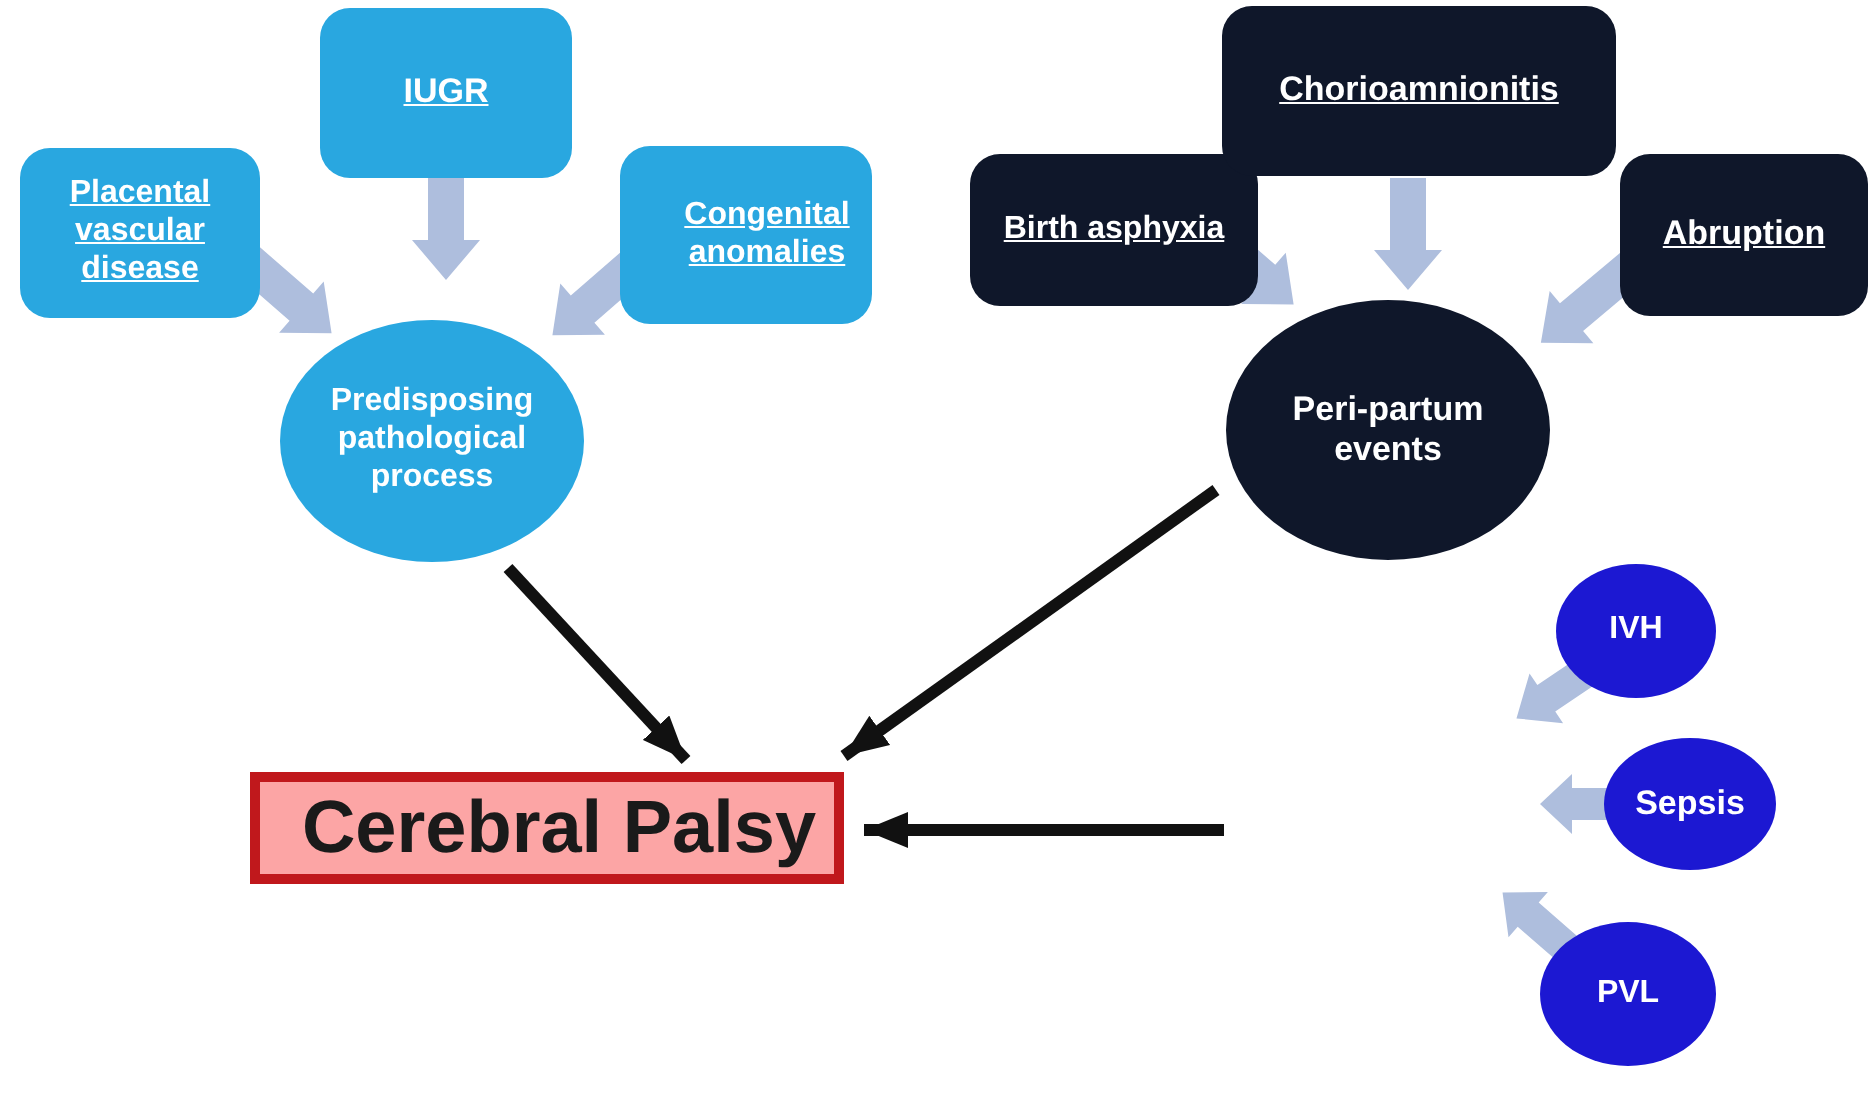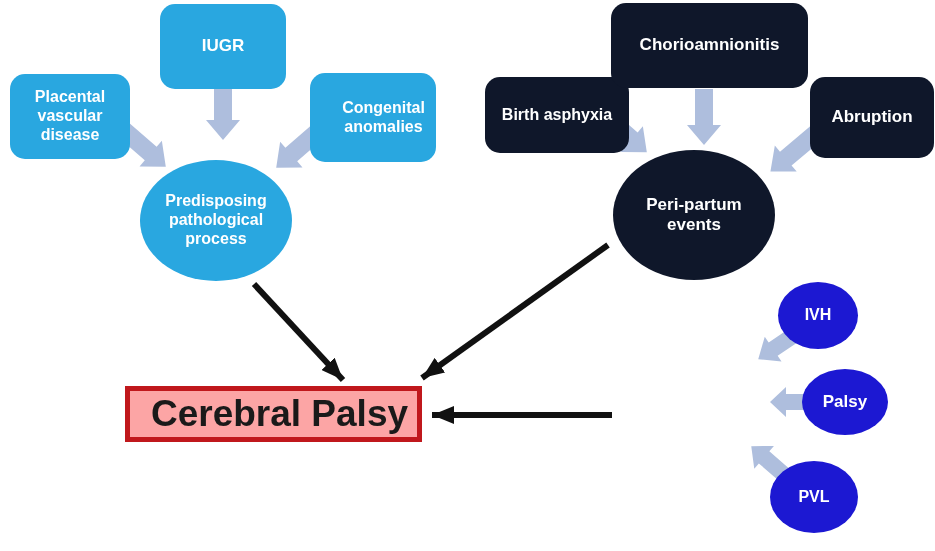--- a/index.html
+++ b/index.html
@@ -12,21 +12,21 @@
   }
   .arrows { position:absolute; left:0; top:0; width:935px; height:551px; }
   .node {
     position:absolute;
     display:flex; align-items:center; justify-content:center;
     text-align:center;
     color:#ffffff; font-weight:bold;
     line-height:1.18;
     box-sizing:border-box;
   }
-  .box   { border-radius:15px; }
+  .box   { border-radius:15px;text-decoration:underline; }
   .round { border-radius:50%; }
   .g0 { background:#29a7e0; }
   .g1 { background:#0f172a; }
   .g2 { background:#1c18d2; }
   .f16 { font-size:16px; }
   .f17 { font-size:17px; }
   .cp-box {
     position:absolute;
     left:125px; top:386px; width:297px; height:56px;
     background:#fca5a5;
@@ -96,21 +96,21 @@
     <span class="lbl">Abruption</span>
   </div>
   <div class="node round g1 f17" style="left:613px; top:150px; width:162px; height:130px;">
     <span class="lbl" style="padding:0 18px;">Peri-partum events</span>
   </div>
 
   <div class="node round g2 f16" style="left:778px; top:282px; width:80px; height:67px;">
     <span class="lbl">IVH</span>
   </div>
   <div class="node round g2 f17" style="left:802px; top:369px; width:86px; height:66px;">
-    <span class="lbl">Palsy</span>
+    <span class="lbl">Sepsis</span>
   </div>
   <div class="node round g2 f16" style="left:770px; top:461px; width:88px; height:72px;">
     <span class="lbl">PVL</span>
   </div>
 
   <div class="cp-box">
     <span>Cerebral Palsy</span>
   </div>
 
 </div>

